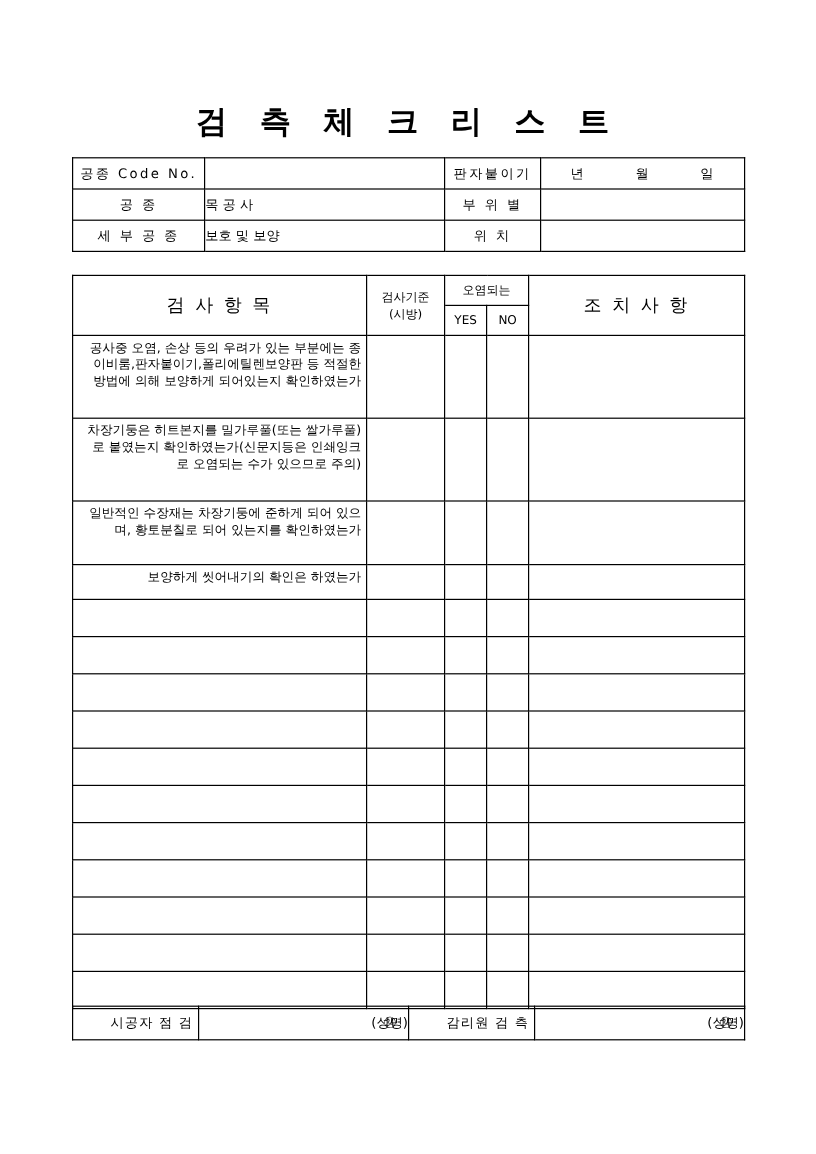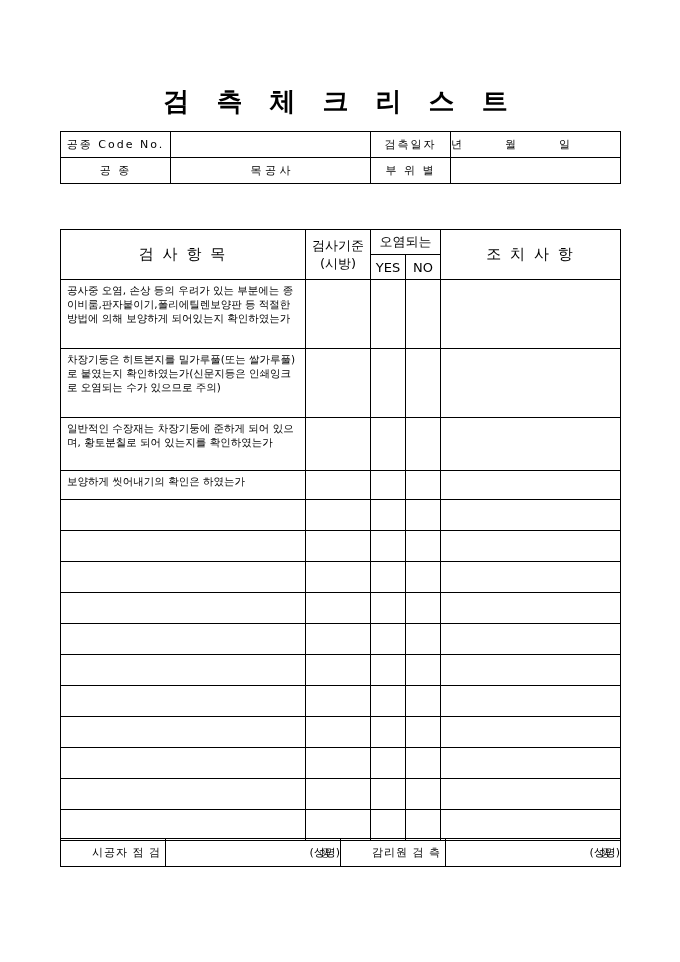--- a/index.html
+++ b/index.html
@@ -54,24 +54,24 @@
     width: 560px;
   }
   .hdr-table td {
     height: 25px;
   }
   .lbl {
     text-align: center;
     letter-spacing: 2px;
   }
   .ctr {
-    text-align: center;
   }
   .blank { }
   .date-cell {
+    text-align: center;
     letter-spacing: 1px;
   }
   .date-cell span { display: inline-block; }
   .date-y { margin-right: 42px; }
   .date-m { margin-right: 42px; }
 
   
   .main-table {
     position: absolute;
     left: 60px;
@@ -81,24 +81,24 @@
   .main-table td {
     height: 24px;
   }
   .th {
     text-align: center;
     font-size: 15px;
     letter-spacing: 2px;
   }
   .th-sub {
     text-align: center;
-    font-size: 13px;
+    font-size: 10px;
   }
   .item-cell {
-    text-align: left;
+    text-align: right;
     padding: 3px 4px 3px 6px;
     font-size: 10.5px;
     line-height: 14px;
     vertical-align: top;
   }
   .item-cell .num {
     display: inline;
   }
   .empty-row td { height: 30px; }
 
@@ -141,29 +141,35 @@
     <colgroup>
       <col style="width:110px">
       <col style="width:200px">
       <col style="width:80px">
       <col style="width:170px">
     </colgroup>
     <tbody>
       <tr>
         <td class="lbl">공종 Code No.</td>
         <td class="blank"></td>
-        <td class="lbl">검측일자</td>
+        <td class="lbl">판자붙이기</td>
         <td class="date-cell">
           <span class="date-y">년</span><span class="date-m">월</span><span class="date-d">일</span>
         </td>
       </tr>
       <tr>
         <td class="lbl">공        종</td>
         <td class="ctr">목 공 사</td>
         <td class="lbl">부 위 별</td>
+        <td class="blank"></td>
+      </tr>
+      <tr>
+        <td class="lbl">세 부 공 종</td>
+        <td class="ctr">보호 및 보양</td>
+        <td class="lbl">위     치</td>
         <td class="blank"></td>
       </tr>
     </tbody>
   </table>
 
   <table class="main-table">
     <colgroup>
       <col style="width:245px">
       <col style="width:65px">
       <col style="width:35px">

